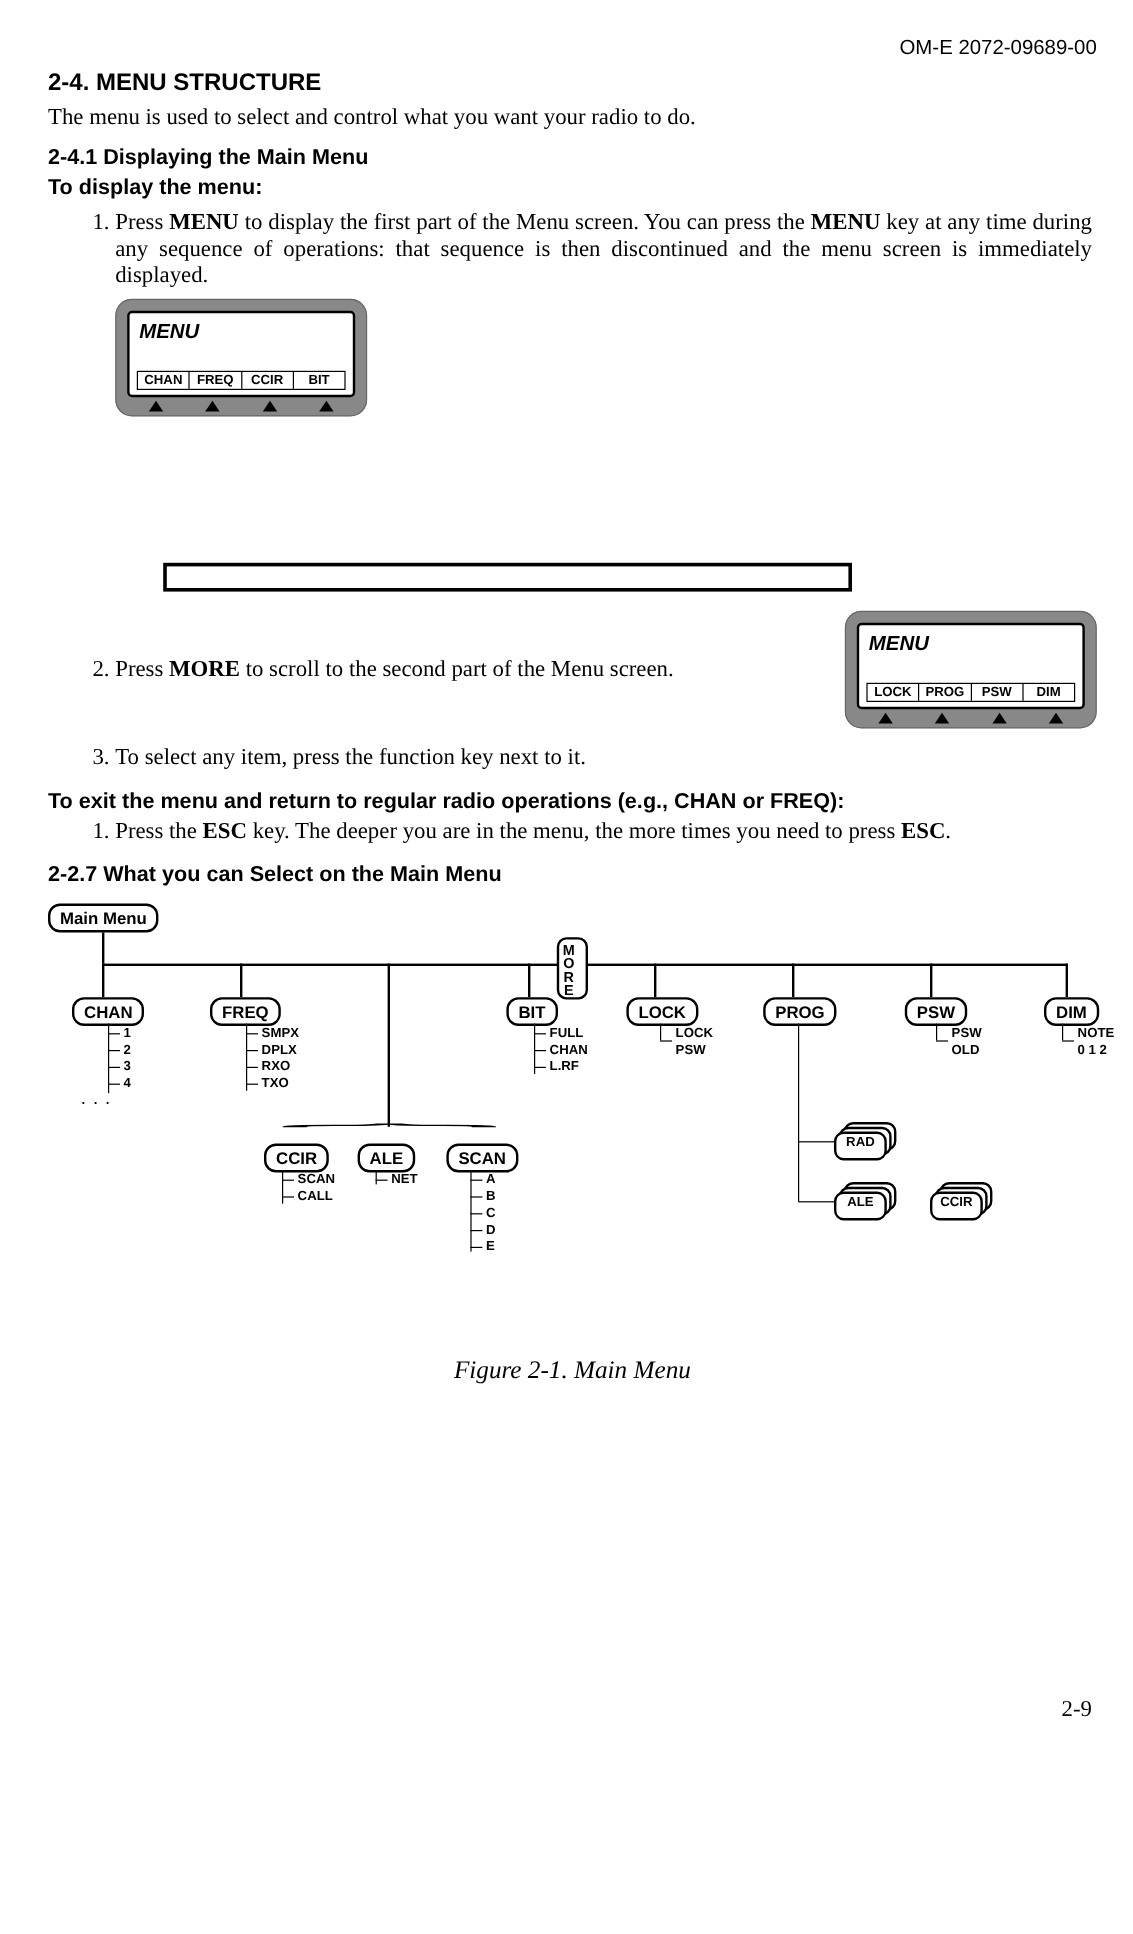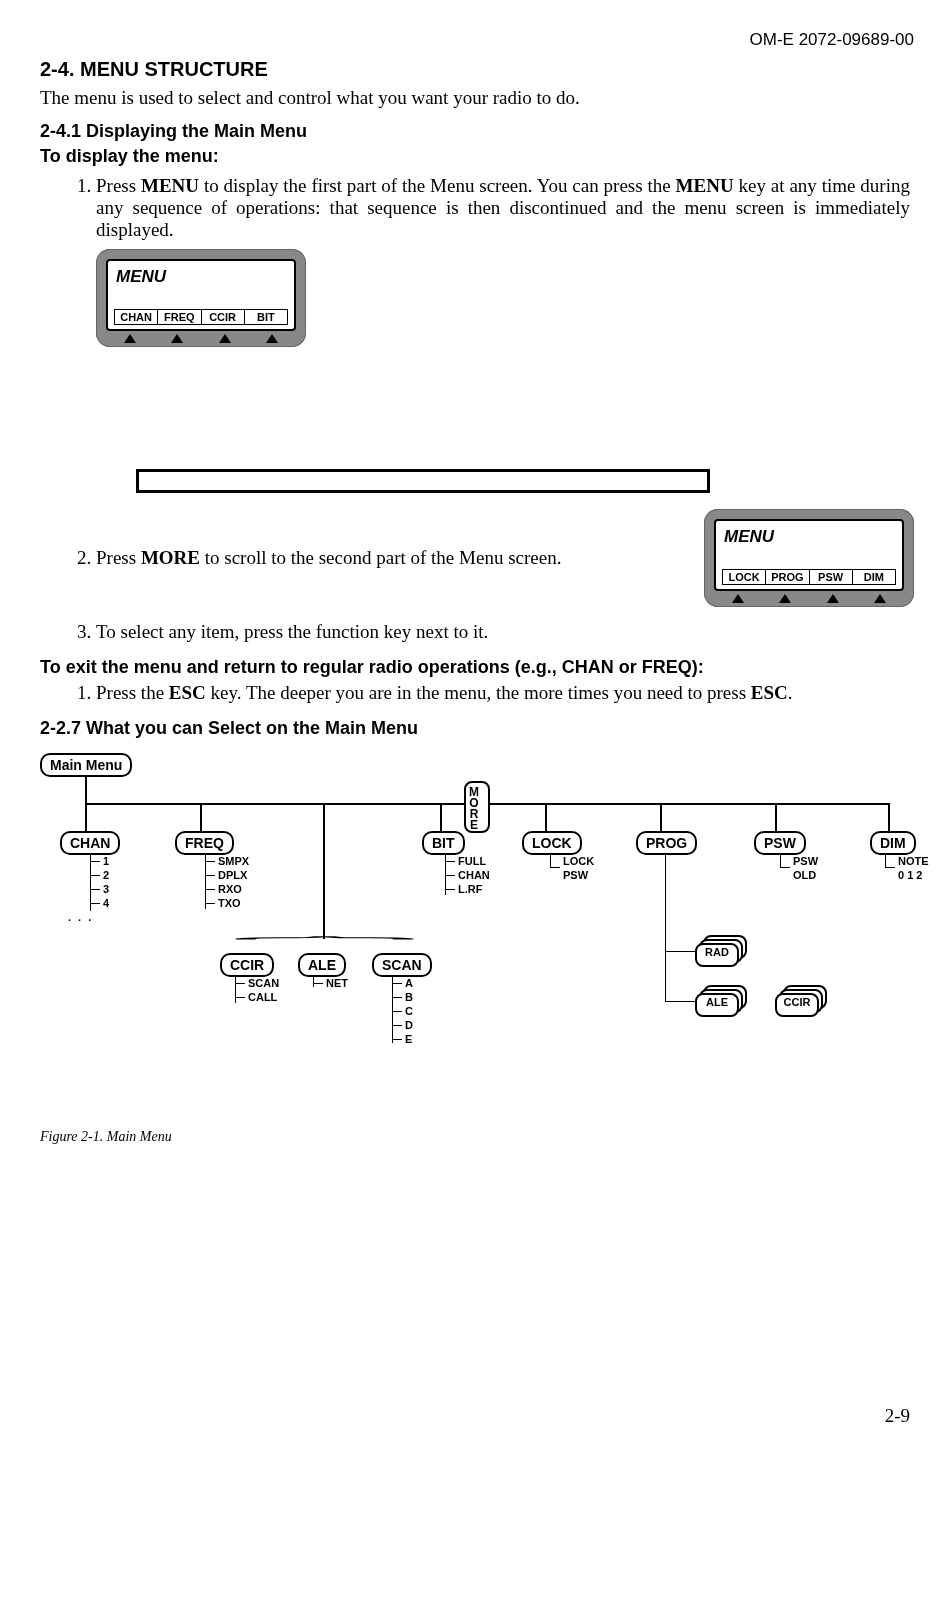--- a/index.html
+++ b/index.html
@@ -44,21 +44,21 @@
   .lcd-softkeys div:last-child { border-right: none; }
   .lcd-triangles { display: flex; justify-content: space-around; padding-top: 3px; }
   .tri { width: 0; height: 0; border-left: 6px solid transparent; border-right: 6px solid transparent; border-bottom: 9px solid #000; }
   .note-box {
     border: 3px solid #000; margin: 10px 0 16px 40px; padding: 8px 14px 10px 14px;
     width: 540px; font-family: Arial, sans-serif; font-size: 17px;
   }
   .note-title { text-align: center; font-weight: bold; font-size: 17px; margin-bottom: 2px; }
   .step2-row { display: flex; align-items: center; gap: 12px; }
   .step2-text { flex: 1; font-size: 19px; }
-  .fig-caption { font-style: italic; font-size: 14px; margin-top: 6px; }
+  .fig-caption { text-align: center; font-style: italic; font-size: 21px; margin-top: 6px; }
   .diagram { margin: 14px 0 0 0; }
 
   
   .dnode {
     display: inline-block; border: 2px solid #000; border-radius: 10px;
     font-family: Arial, sans-serif; font-weight: bold; font-size: 14px;
     padding: 2px 8px; background: #fff; text-align: center; position: absolute;
     white-space: nowrap;
   }
   .small-label {

